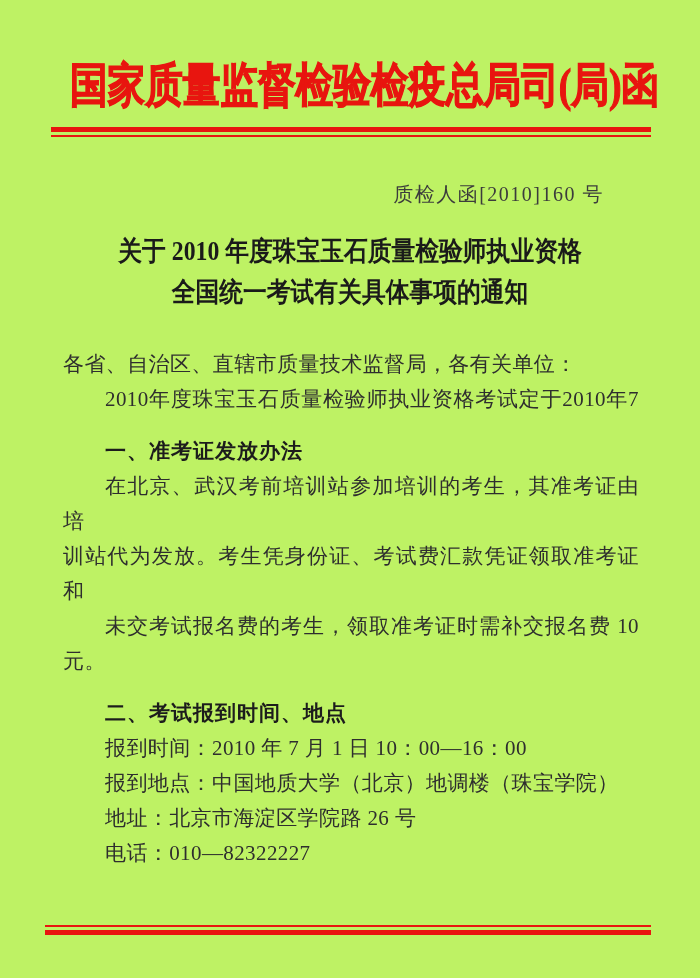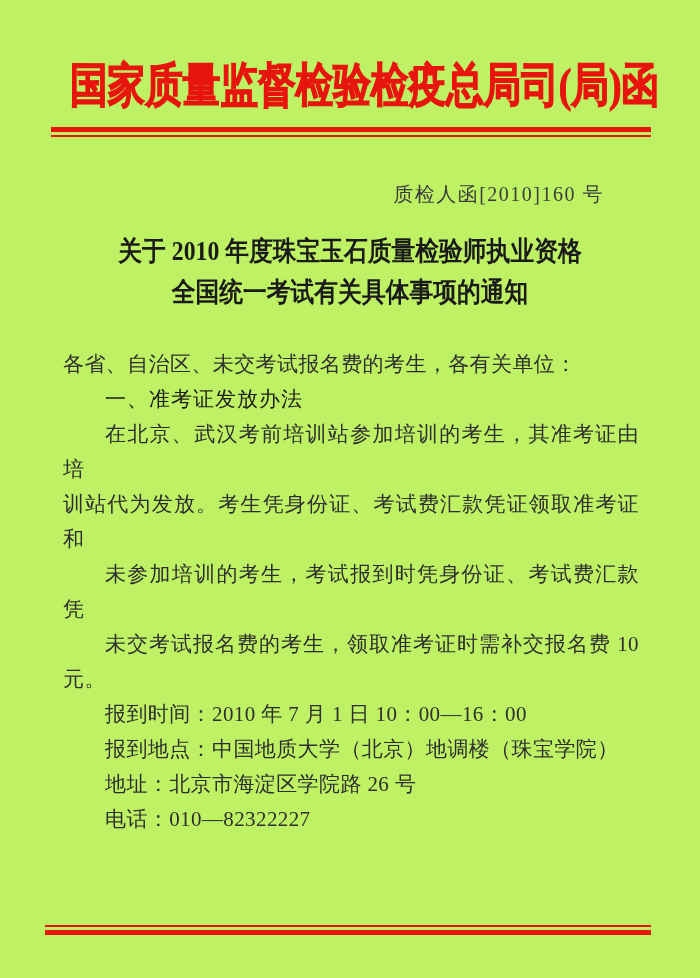--- a/index.html
+++ b/index.html
@@ -83,21 +83,21 @@
     font-size: 21px;
     line-height: 35px;
     color: #2e2e2e;
     letter-spacing: 0.4px;
   }
   .line {
     min-height: 35px;
     white-space: nowrap;
   }
   .indent { text-indent: 2em; }
-  .bold-heading { font-weight: normal; color: #1c1c1c; letter-spacing: 1px; }
+  .bold-heading { font-weight: bold; color: #1c1c1c; letter-spacing: 1px; margin-top: 17px; }
   .stretch {
     white-space: normal;
     text-align: justify;
     text-align-last: justify;
   }
 </style>
 </head>
 <body>
 
 <div class="page">
@@ -107,27 +107,28 @@
   <div class="rule rule-top"></div>
 
   <div class="ref-number">质检人函[2010]160 号</div>
 
   <div class="subject">
     <div>关于 2010 年度珠宝玉石质量检验师执业资格</div>
     <div>全国统一考试有关具体事项的通知</div>
   </div>
 
   <div class="body-text">
-    <div class="line">各省、自治区、未交考试报名费的考生，各有关单位：</div>
+    <div class="line">各省、自治区、直辖市质量技术监督局，各有关单位：</div>
+    <div class="line indent stretch">2010年度珠宝玉石质量检验师执业资格考试定于2010年7</div>
     <div class="line indent bold-heading">一、准考证发放办法</div>
     <div class="line indent stretch">在北京、武汉考前培训站参加培训的考生，其准考证由培</div>
     <div class="line stretch">训站代为发放。考生凭身份证、考试费汇款凭证领取准考证和</div>
-    <div class="line indent stretch">未参加培训的考生，考试报到时凭身份证、考试费汇款凭</div>
     <div class="line indent stretch">未交考试报名费的考生，领取准考证时需补交报名费 10</div>
     <div class="line">元。</div>
+    <div class="line indent bold-heading">二、考试报到时间、地点</div>
     <div class="line indent">报到时间：2010 年 7 月 1 日 10：00—16：00</div>
     <div class="line indent">报到地点：中国地质大学（北京）地调楼（珠宝学院）</div>
     <div class="line indent">地址：北京市海淀区学院路 26 号</div>
     <div class="line indent">电话：010—82322227</div>
   </div>
 
   <div class="rule rule-bottom"></div>
 
 </div>
 

